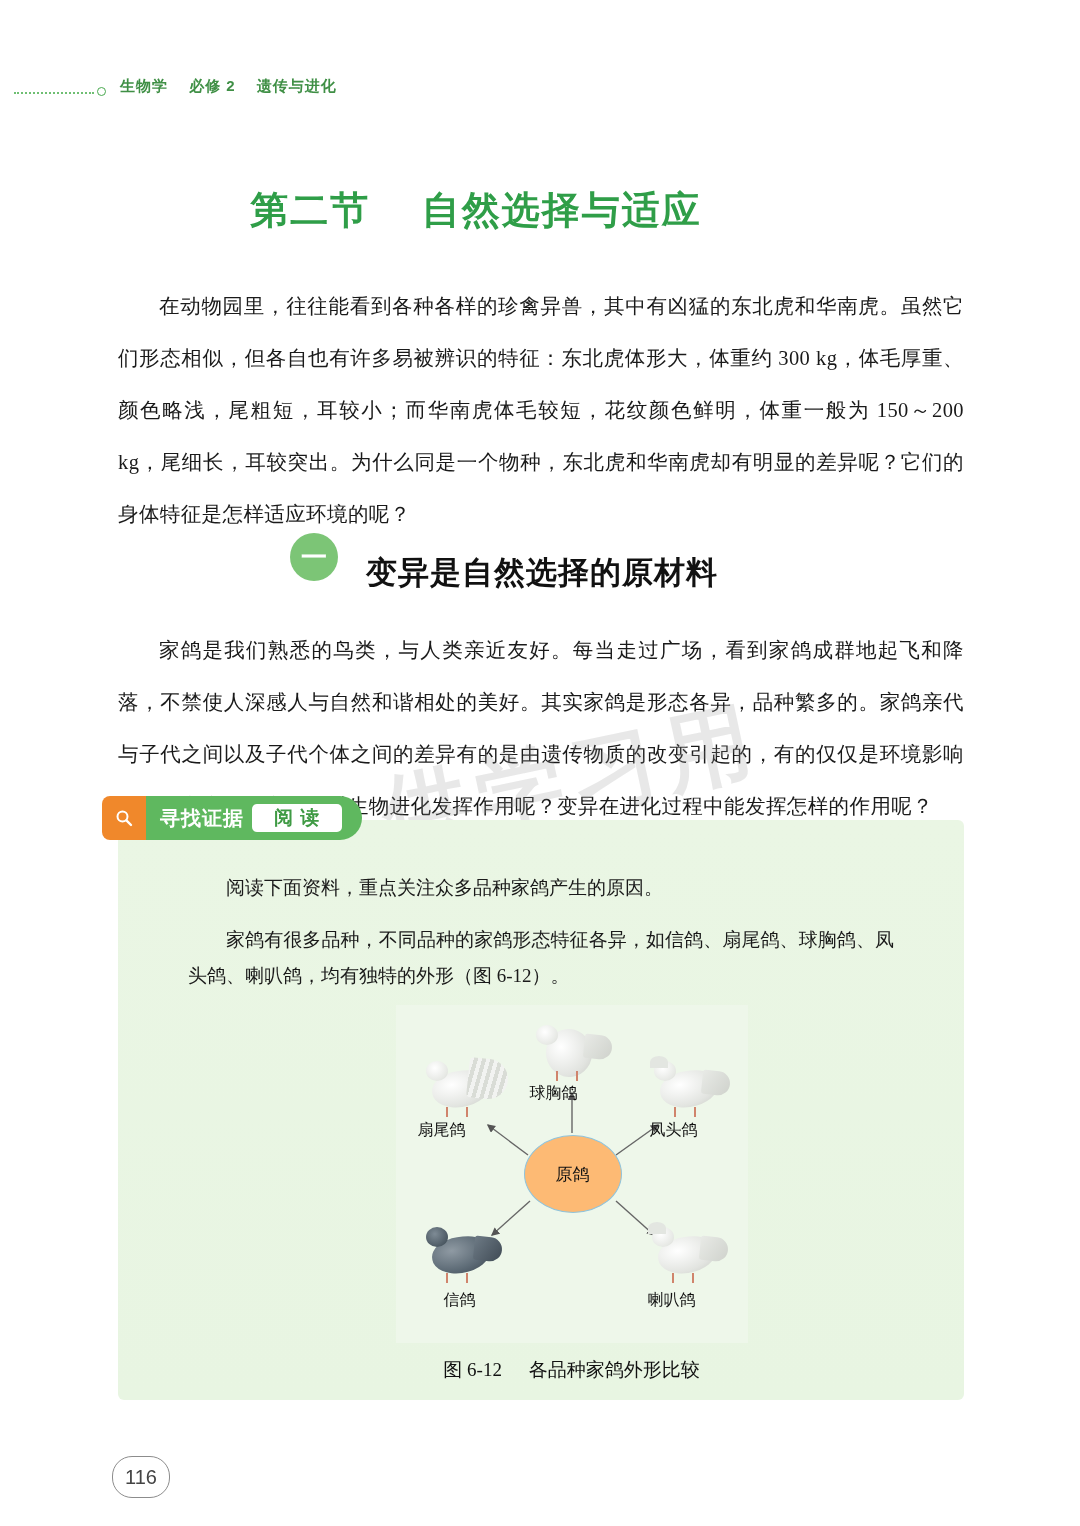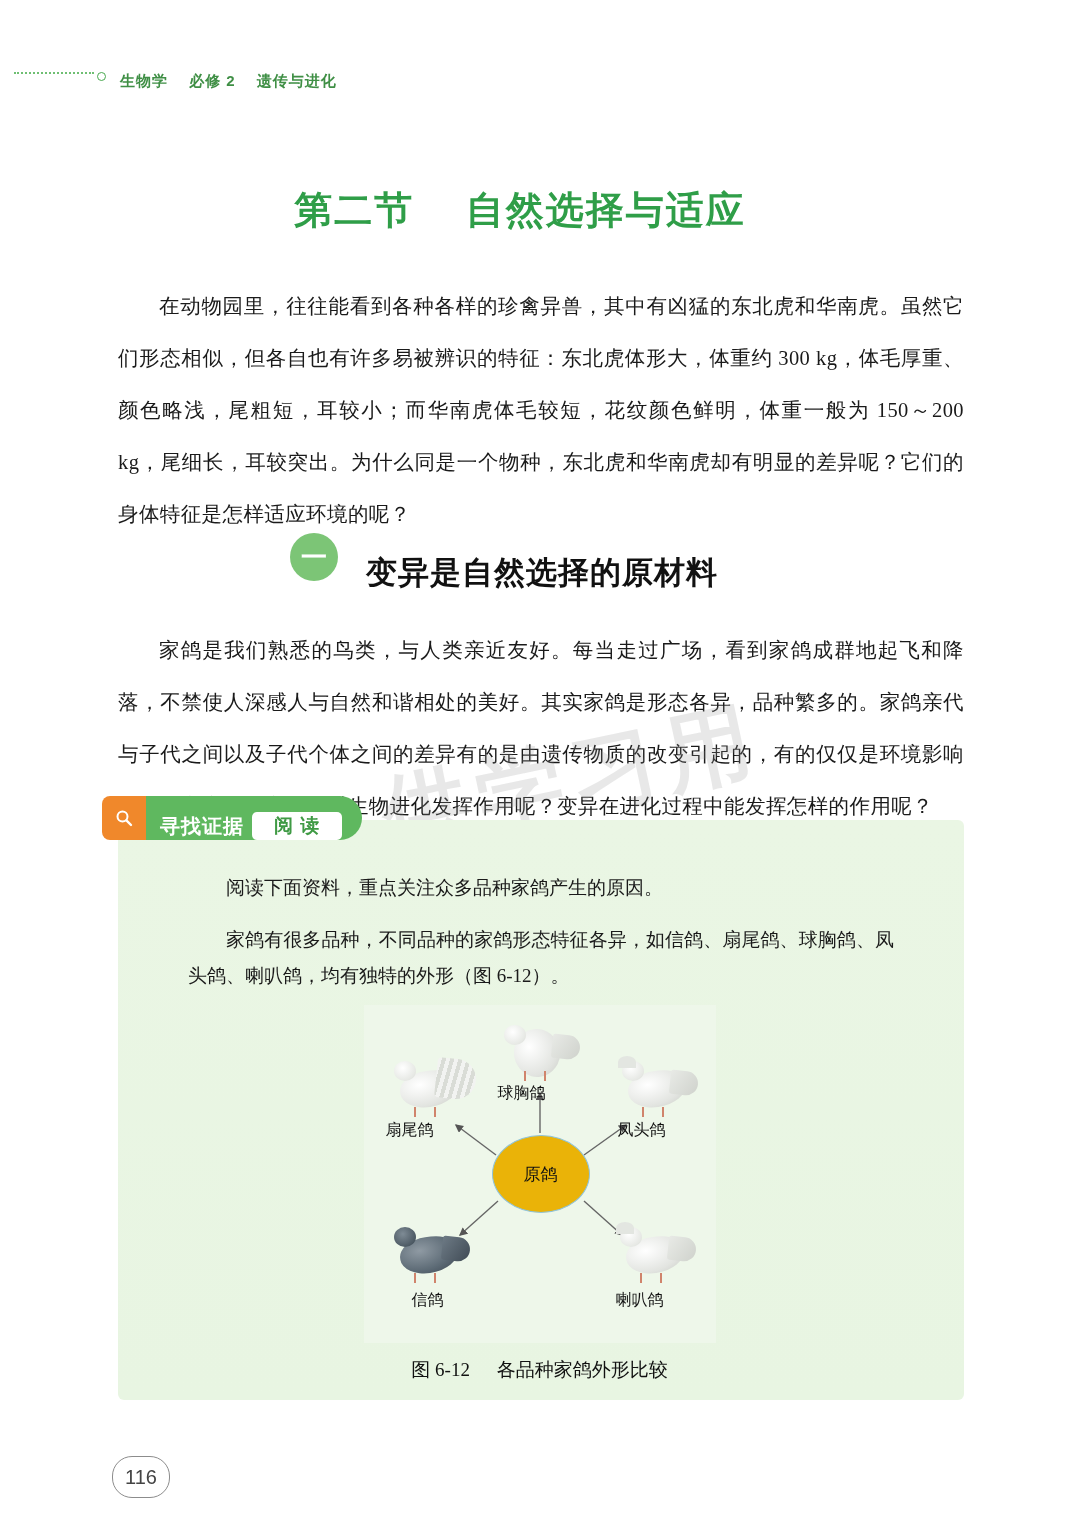--- a/index.html
+++ b/index.html
@@ -17,21 +17,21 @@
   }
 
   
   .runhead {
     position: absolute;
     top: 72px;
     left: 0;
     width: 1080px;
     height: 24px;
     display: flex;
-    align-items: flex-start;
+    align-items: flex-end;
   }
   .runhead .dots {
     margin-left: 14px;
     width: 80px;
     height: 2px;
     border-top: 2px dotted #6fbf73;
   }
   .runhead .circle {
     width: 7px;
     height: 7px;
@@ -55,21 +55,20 @@
     position: absolute;
     top: 185px;
     left: 0;
     width: 952px;
     text-align: center;
     font-size: 38px;
     font-weight: bold;
     color: #2f9e48;
     letter-spacing: 2px;
     font-family: "Liberation Serif", "DejaVu Serif", serif;
-    padding-left: 44px;
   }
   .chapter-title .t-num { margin-right: 40px; }
 
   
   .col {
     position: absolute;
     left: 118px;
     width: 846px;
   }
   p.body {
@@ -159,21 +158,21 @@
     justify-content: center;
     color: #fff;
     font-size: 20px;
     font-family: "Liberation Sans", "DejaVu Sans", sans-serif;
   }
   .activity-tab .tab-label {
     height: 44px;
     background: #5fb85f;
     border-radius: 0 22px 22px 0;
     display: flex;
-    align-items: flex-end;
+    align-items: center;
     padding: 0 20px 0 14px;
     color: #fff;
     font-size: 20px;
     font-weight: bold;
     letter-spacing: 1px;
     font-family: "Liberation Sans", "DejaVu Sans", sans-serif;
   }
   .activity-tab .tab-label .boxed {
     display: inline-block;
     background: #fff;
@@ -191,20 +190,21 @@
     text-align: justify;
     color: #1a1a1a;
   }
 
   
   .figure-area {
     position: absolute;
     left: 118px;
     top: 1005px;
     width: 843px;
+    padding-left: 32px;
   }
   .fig-canvas {
     position: relative;
     margin: 0 auto;
     width: 352px;
     height: 338px;
     background: #eef7ea;
   }
   .pigeon {
     position: absolute;
@@ -270,21 +270,21 @@
     border-radius: 50% 50% 0 0;
   }
 
   .center-node {
     position: absolute;
     left: 128px;
     top: 130px;
     width: 96px;
     height: 76px;
     border-radius: 50%;
-    background: #eab308;
+    background: #fdba74;
     border: 1.5px solid #8fc4dd;
     display: flex;
     align-items: center;
     justify-content: center;
     font-size: 17px;
     color: #111;
     font-family: "Liberation Serif","DejaVu Serif", serif;
   }
   .fig-label {
     position: absolute;

